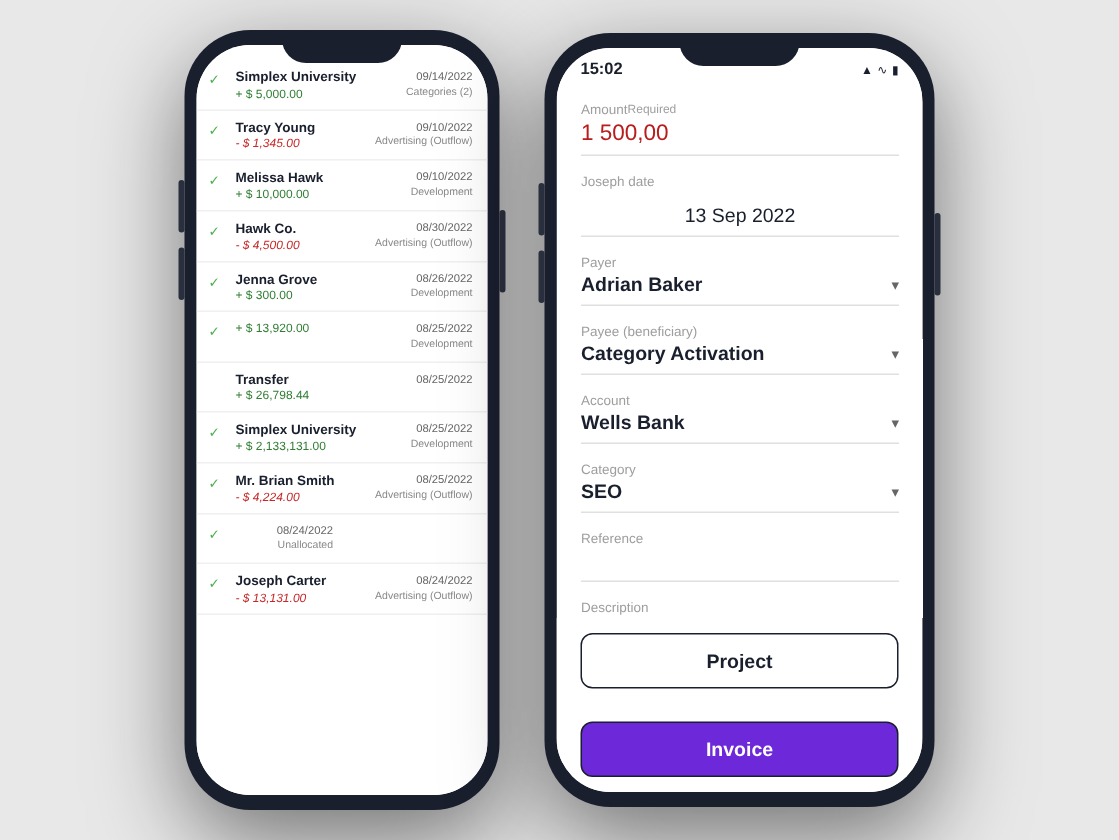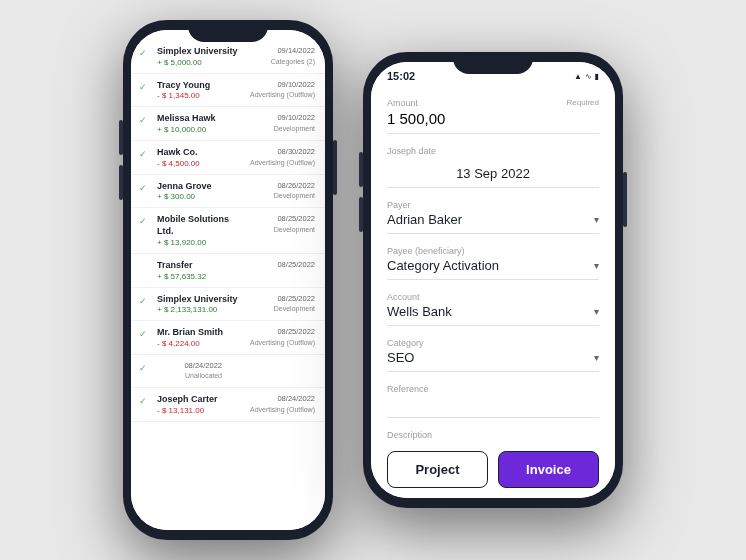--- a/index.html
+++ b/index.html
@@ -21,21 +21,21 @@
       background: #1a1f2e;
       position: relative;
       box-shadow: 0 20px 60px rgba(0,0,0,0.5);
     }
     .phone-left {
       width: 210px;
       height: 520px;
     }
     .phone-right {
       width: 260px;
-      height: 456px;
+      height: 516px;
       padding-left: 43px;
     }
 
     
     .notch {
       position: absolute;
       top: 0;
       left: 50%;
       transform: translateX(-50%);
       width: 80px;
@@ -114,21 +114,21 @@
       font-size: 9px;
       font-weight: 600;
       color: #1a1f2e;
       line-height: 1.3;
     }
     .transaction-amount {
       font-size: 8px;
       font-weight: 500;
     }
     .amount-positive { color: #2e7d32; }
-    .amount-negative { color: #c62828; }
+    .amount-negative { color: #c62828; font-style: italic; }
     .transaction-meta {
       text-align: right;
       min-width: 65px;
     }
     .transaction-date {
       font-size: 7.5px;
       color: #666;
       line-height: 1.4;
     }
     .transaction-category {
@@ -211,35 +211,35 @@
     .form-field {
       margin-bottom: 12px;
       border-bottom: 1px solid #e0e0e0;
       padding-bottom: 6px;
     }
     .field-label {
       font-size: 9px;
       color: #9e9e9e;
       margin-bottom: 2px;
       display: flex;
-      justify-content: space-between;
+      justify-content: flex-start;
     }
     .field-required {
       font-size: 8px;
       color: #9e9e9e;
     }
     .field-value {
       font-size: 13px;
       color: #1a1f2e;
-      font-weight: 400;
+      font-weight: 700;
     }
     .field-value-large {
       font-size: 15px;
       font-weight: 500;
-      color: #000000;
+      color: #b91c1c;
     }
     .field-centered {
       text-align: center;
       font-size: 13px;
       color: #1a1f2e;
       margin-top: 10px;
     }
     .field-with-arrow {
       display: flex;
       justify-content: space-between;
@@ -250,23 +250,24 @@
       color: #666;
     }
     .field-placeholder {
       font-size: 13px;
       color: #bbb;
     }
 
     
     .form-buttons {
       display: flex;
-      gap: 10px;
+      gap: 22px;
       padding: 10px 16px;
       background: #fff;
+      flex-direction: column;
     }
     .form-btn {
       flex: 1;
       padding: 10px;
       border-radius: 8px;
       border: 1.5px solid #1a1f2e;
       background: #fff;
       font-size: 13px;
       font-weight: 600;
       color: #1a1f2e;
@@ -340,33 +341,32 @@
               <div class="transaction-amount amount-positive">+ $ 300.00</div>
             </div>
             <div class="transaction-meta">
               <div class="transaction-date">08/26/2022</div>
               <div class="transaction-category">Development</div>
             </div>
           </div>
           <div class="transaction-item">
             <div class="check-icon" style="color: rgb(76, 175, 80);">✓</div>
             <div class="transaction-info">
-              <div class="transaction-name">Mobile Solutions Ltd.</div>
               <div class="transaction-amount amount-positive">+ $ 13,920.00</div>
             </div>
             <div class="transaction-meta">
               <div class="transaction-date">08/25/2022</div>
               <div class="transaction-category">Development</div>
             </div>
           </div>
           <div class="transaction-item">
             <div class="check-icon" style="color: rgb(255, 255, 255);">✓</div>
             <div class="transaction-info">
               <div class="transaction-name">Transfer</div>
-              <div class="transaction-amount amount-positive">+ $ 57,635.32</div>
+              <div class="transaction-amount amount-positive">+ $ 26,798.44</div>
             </div>
             <div class="transaction-meta">
               <div class="transaction-date">08/25/2022</div>
               <div class="transaction-category"></div>
             </div>
           </div>
           <div class="transaction-item">
             <div class="check-icon" style="color: rgb(76, 175, 80);">✓</div>
             <div class="transaction-info">
               <div class="transaction-name">Simplex University</div>

